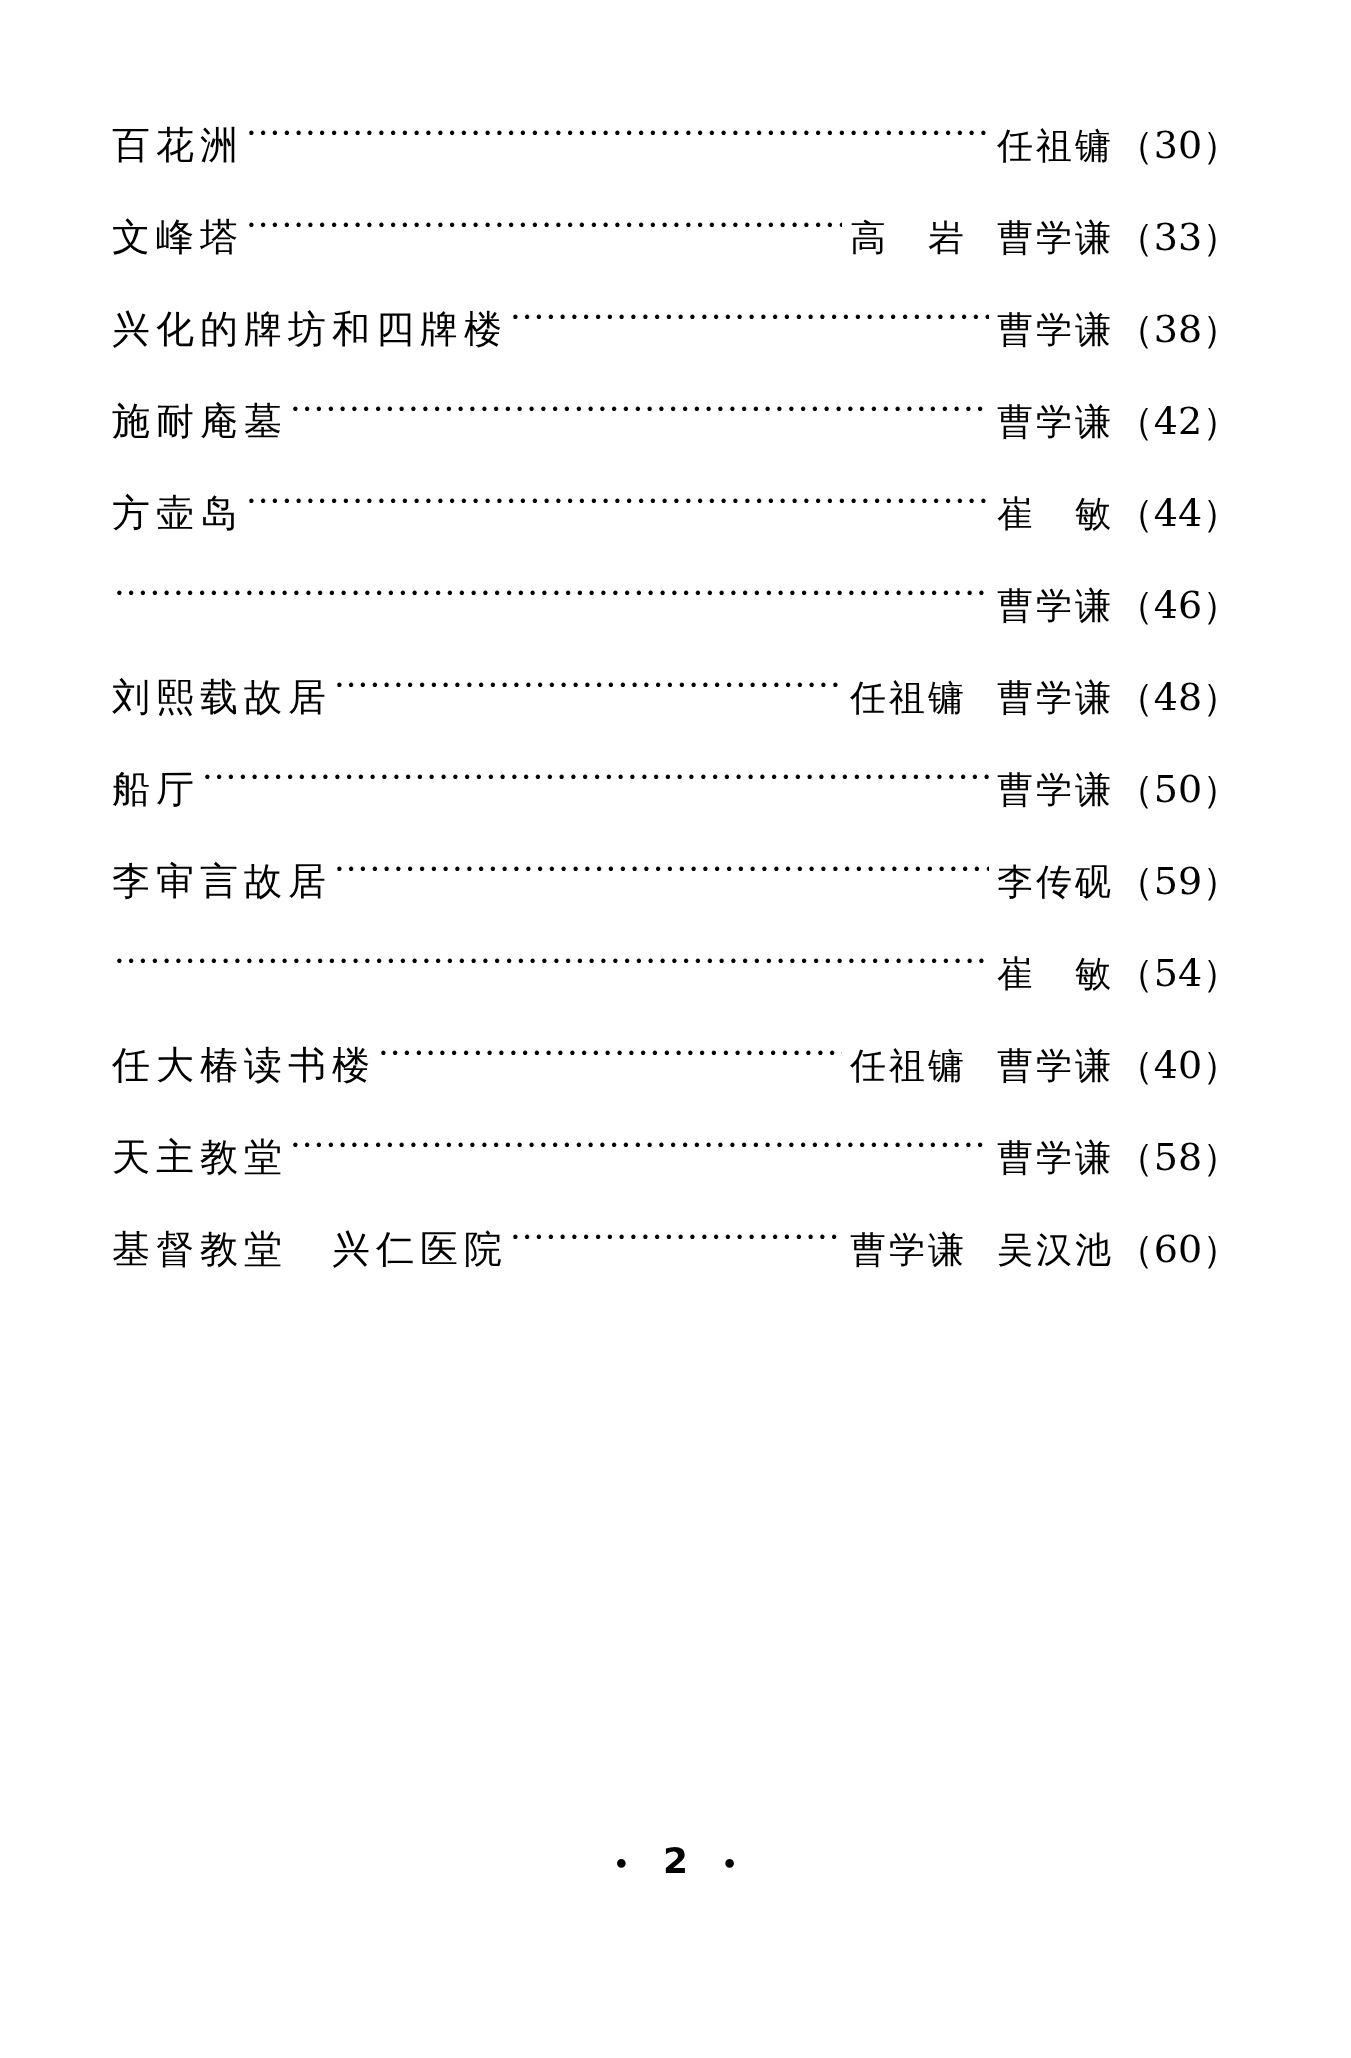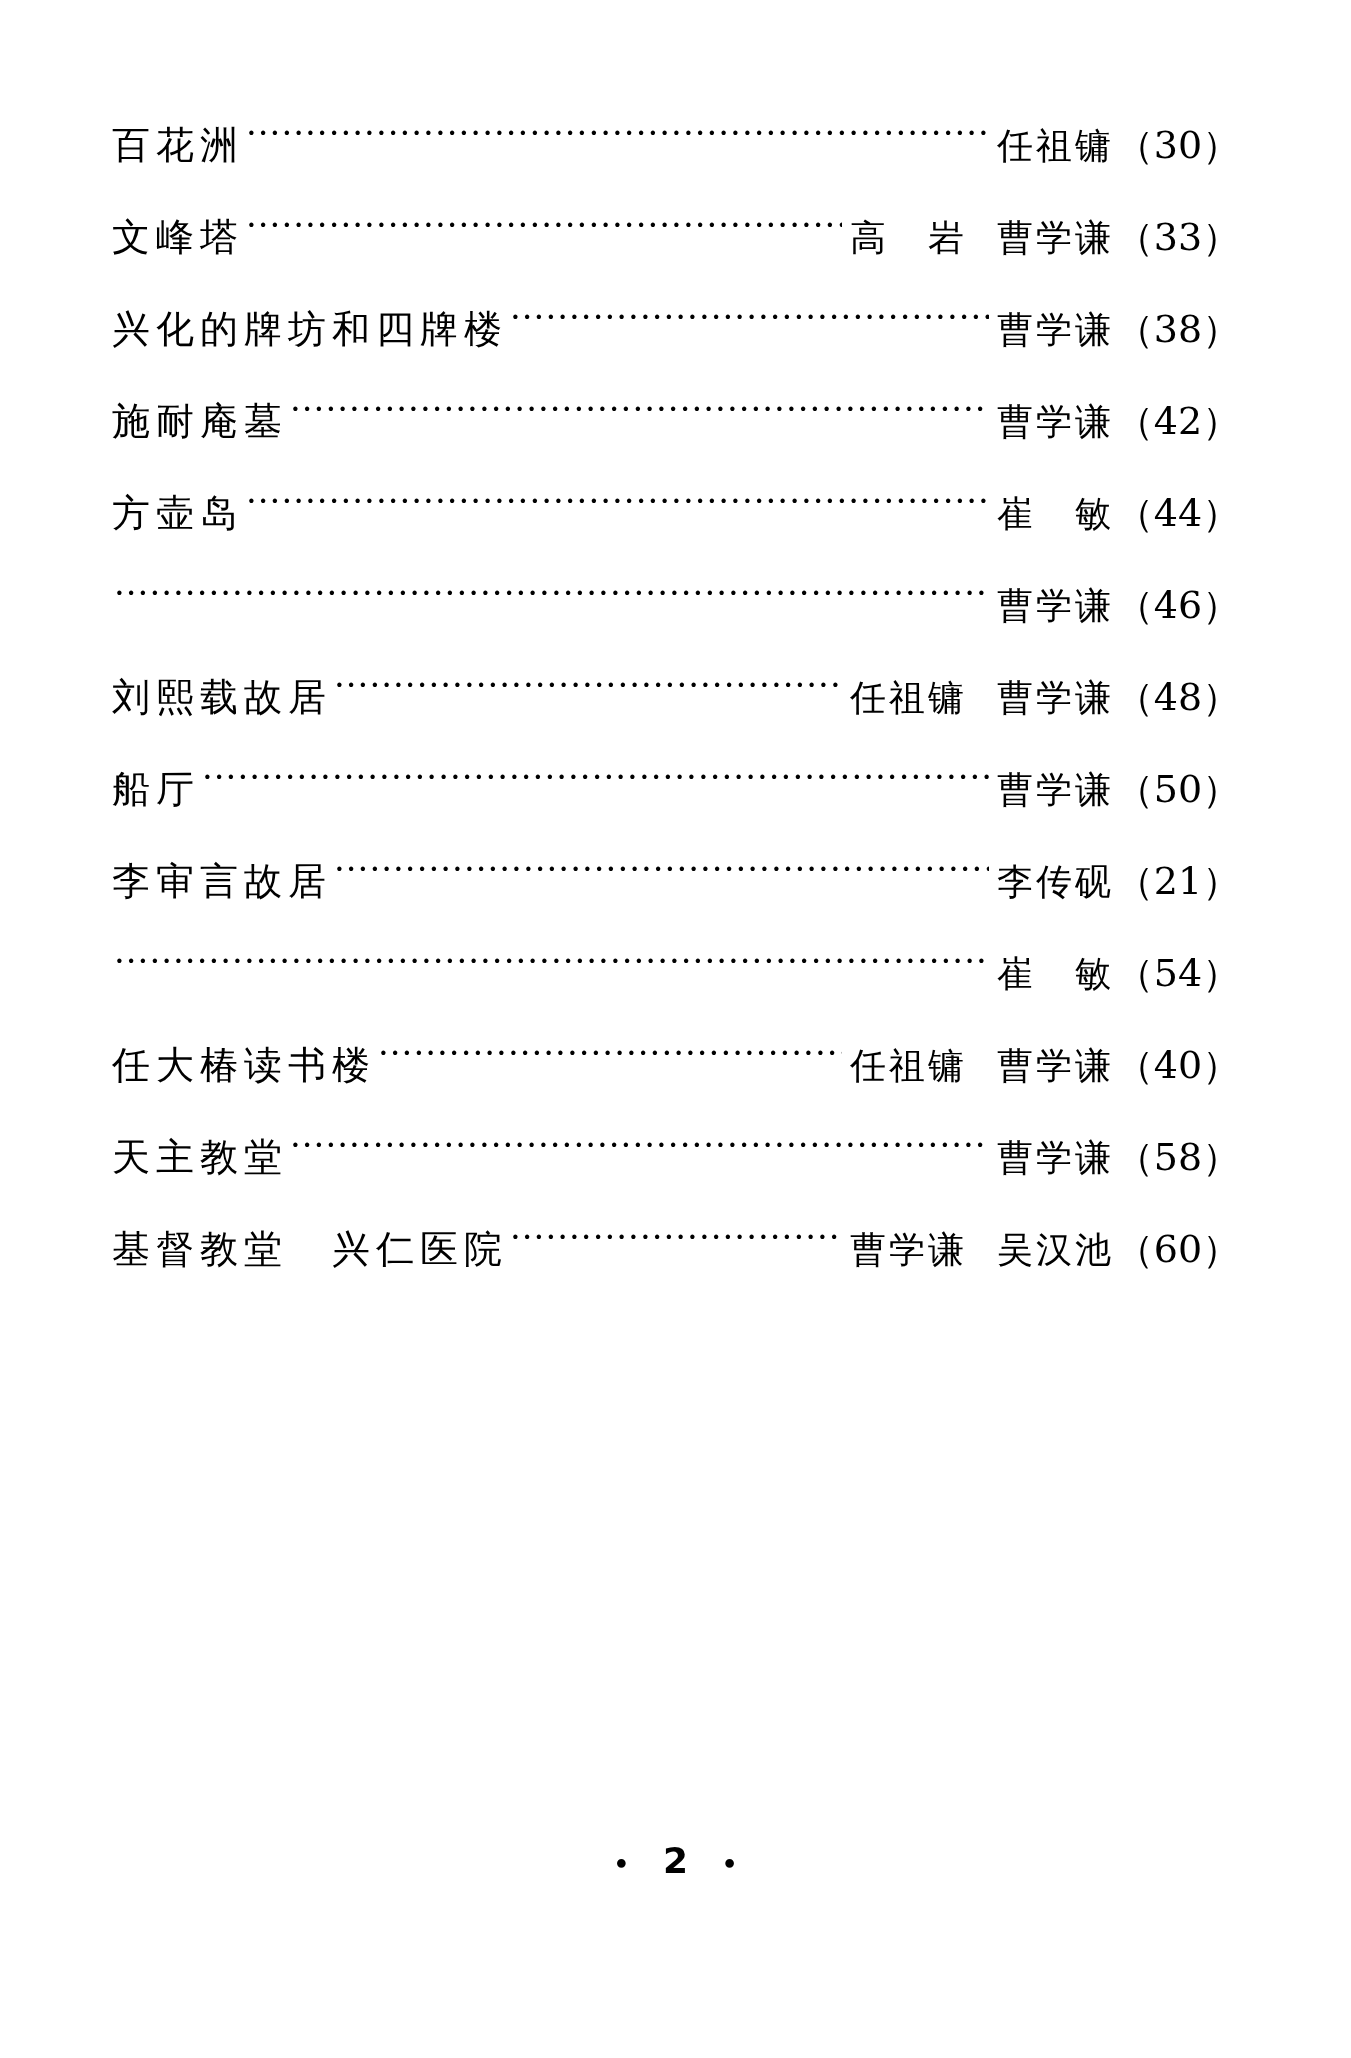--- a/index.html
+++ b/index.html
@@ -182,21 +182,21 @@
       </span>
       <span class="pagenum">（50）</span>
     </div>
 
     <div class="toc-entry">
       <span class="title">李审言故居</span>
       <span class="leader"></span>
       <span class="authors">
         <span class="author first">李传砚</span>
       </span>
-      <span class="pagenum">（21）</span>
+      <span class="pagenum">（59）</span>
     </div>
 
     <div class="toc-entry">
       <span class="leader"></span>
       <span class="authors">
         <span class="author first">崔　敏</span>
       </span>
       <span class="pagenum">（54）</span>
     </div>
 

